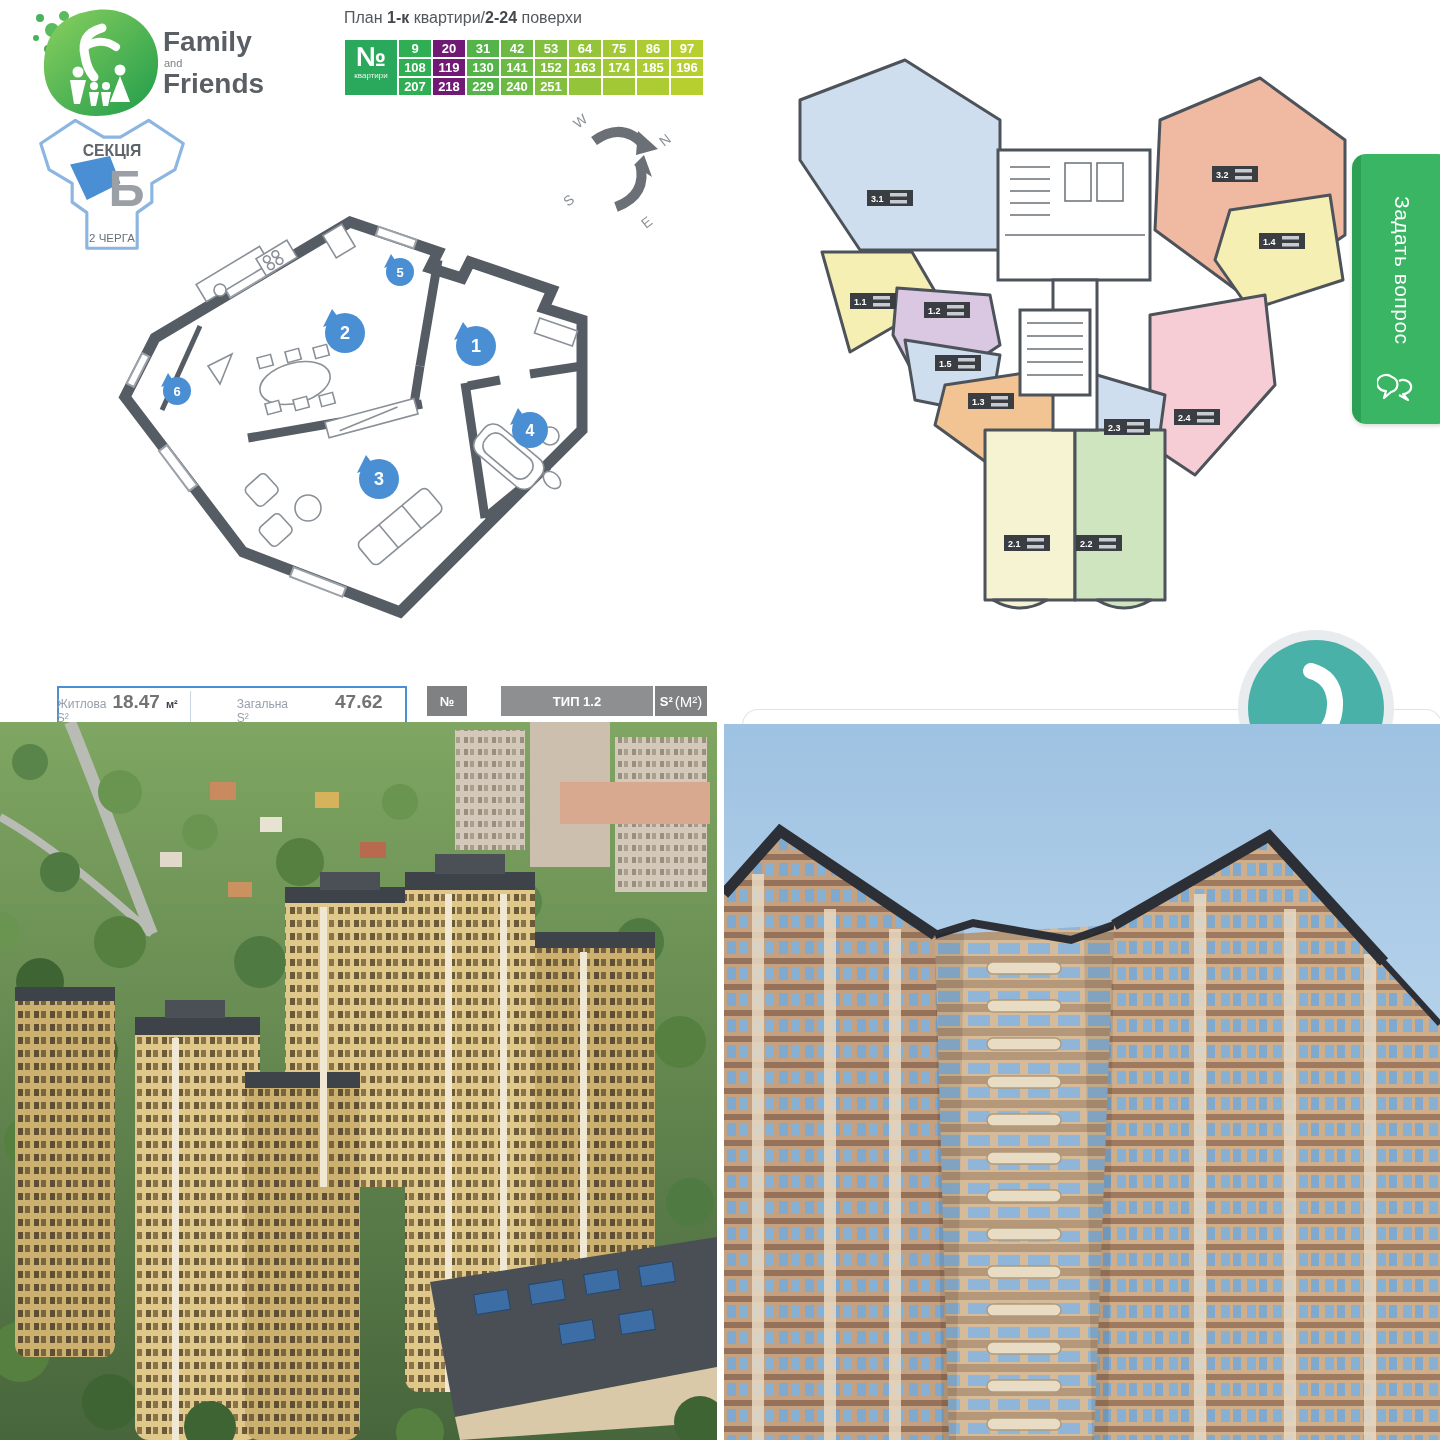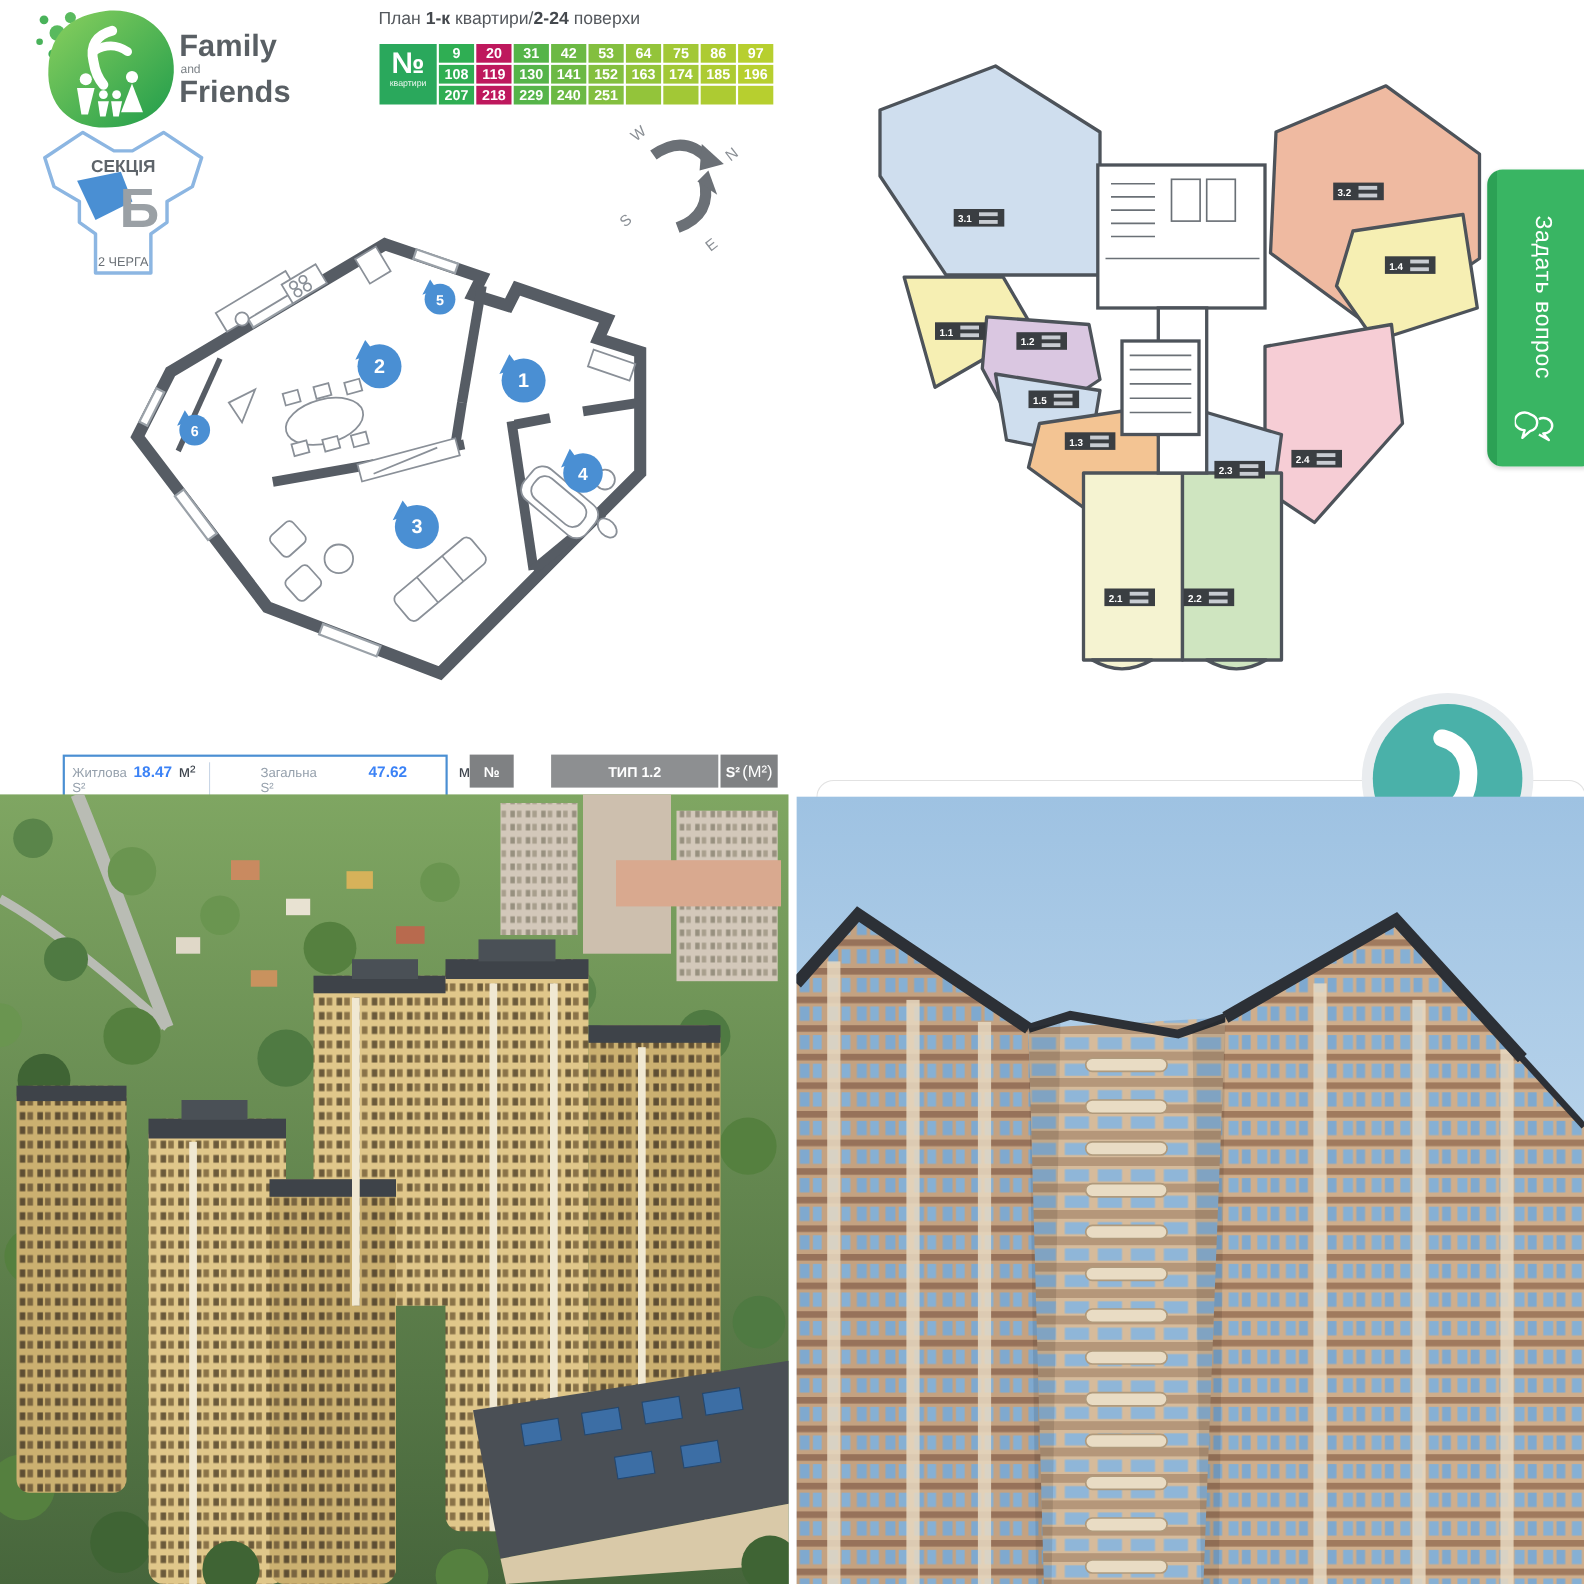--- a/index.html
+++ b/index.html
@@ -14,34 +14,34 @@
 
   .plan-title{left:344px;top:9px;font-size:16px;color:#54585d;white-space:nowrap;}
   .plan-title b{font-weight:bold;color:#44484d;}
 
   .apt-table{left:345px;top:40px;display:flex;gap:2px;}
   .apt-corner{width:52px;height:55px;background:#2aa85c;color:#fff;text-align:center;}
   .apt-corner .no{font-size:27px;font-weight:bold;line-height:34px;}
   .apt-corner .sub{font-size:8px;margin-top:-3px;opacity:.9;}
   .apt-grid{display:grid;grid-template-columns:repeat(9,32px);grid-auto-rows:17px;gap:2px;}
   .apt-cell{color:#fff;font-size:13px;font-weight:bold;text-align:center;line-height:17px;}
-  .c0{background:#2fae53}.c1{background:#be185d}.c2{background:#55b449}.c3{background:#6cb944}
+  .c0{background:#2fae53}.c1{background:#701a75}.c2{background:#55b449}.c3{background:#6cb944}
   .c4{background:#83bf3f}.c5{background:#93c43a}.c6{background:#a2c836}.c7{background:#adcb32}.c8{background:#b7cf2f}
 
   .section-badge{left:28px;top:112px;}
   .compass{left:552px;top:103px;}
   .floorplan{left:100px;top:198px;}
 
   .area-box{left:57px;top:686px;width:346px;height:40px;border:2px solid #4a8fd3;background:#fff;
     display:flex;align-items:center;justify-content:center;z-index:2;}
   .area-half{display:flex;align-items:baseline;gap:6px;padding:0 12px;}
   .area-half + .area-half{border-left:1px solid #c9d6e6;gap:47px;}
   .area-label{font-size:12px;color:#95a0ac;margin-left:34px;}
-  .area-value{font-size:14px;font-weight:bold;color:#3b82f6;}
-  .area-unit{font-size:15px;font-weight:normal;color:#3c434c;}
+  .area-value{font-size:19px;font-weight:bold;color:#737373;}
+  .area-unit{font-size:11px;font-weight:bold;color:#3c434c;}
 
   .type-bar{left:427px;top:686px;height:30px;display:flex;gap:2px;z-index:2;}
   .type-cell{background:#8d8f91;color:#fff;font-weight:bold;font-size:13px;
     display:flex;align-items:center;justify-content:center;}
   .type-no{width:40px;background:#7f8183;}
   .type-type{width:152px;margin-left:32px;}
   .type-area{width:52px;background:#7f8183;gap:2px;}
   .type-area .sub{font-size:15px;font-weight:normal;}
 
   

